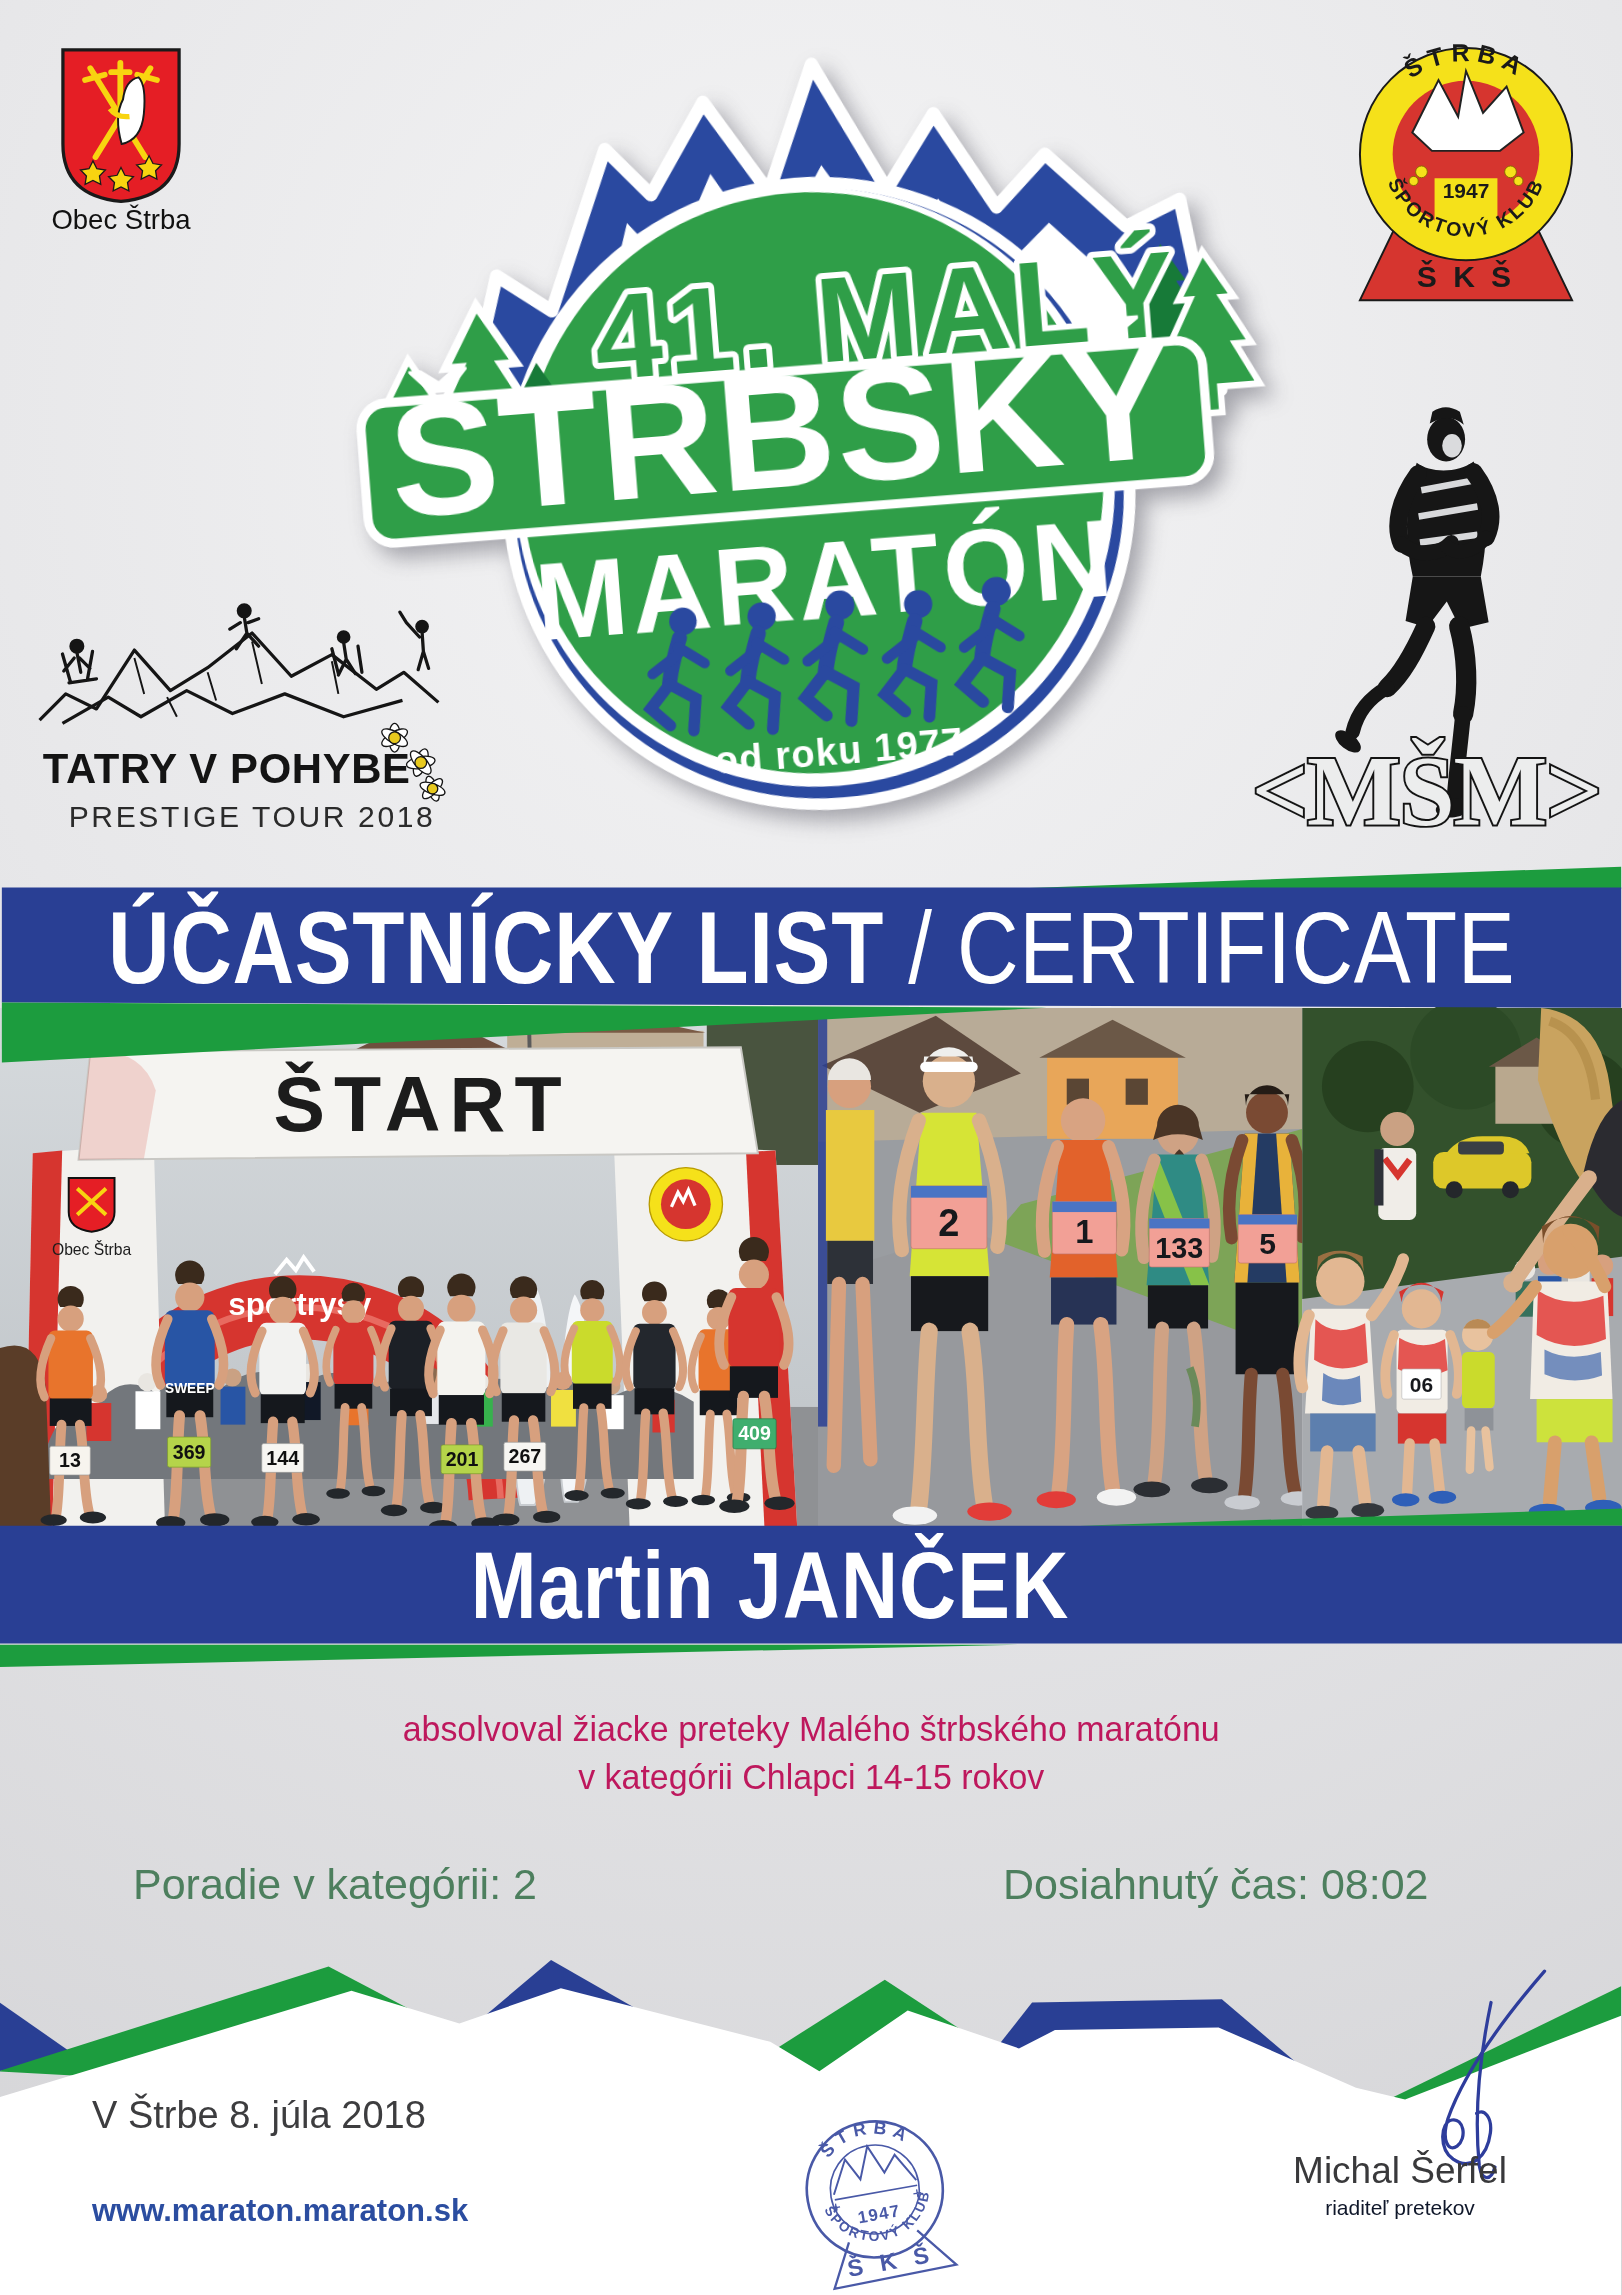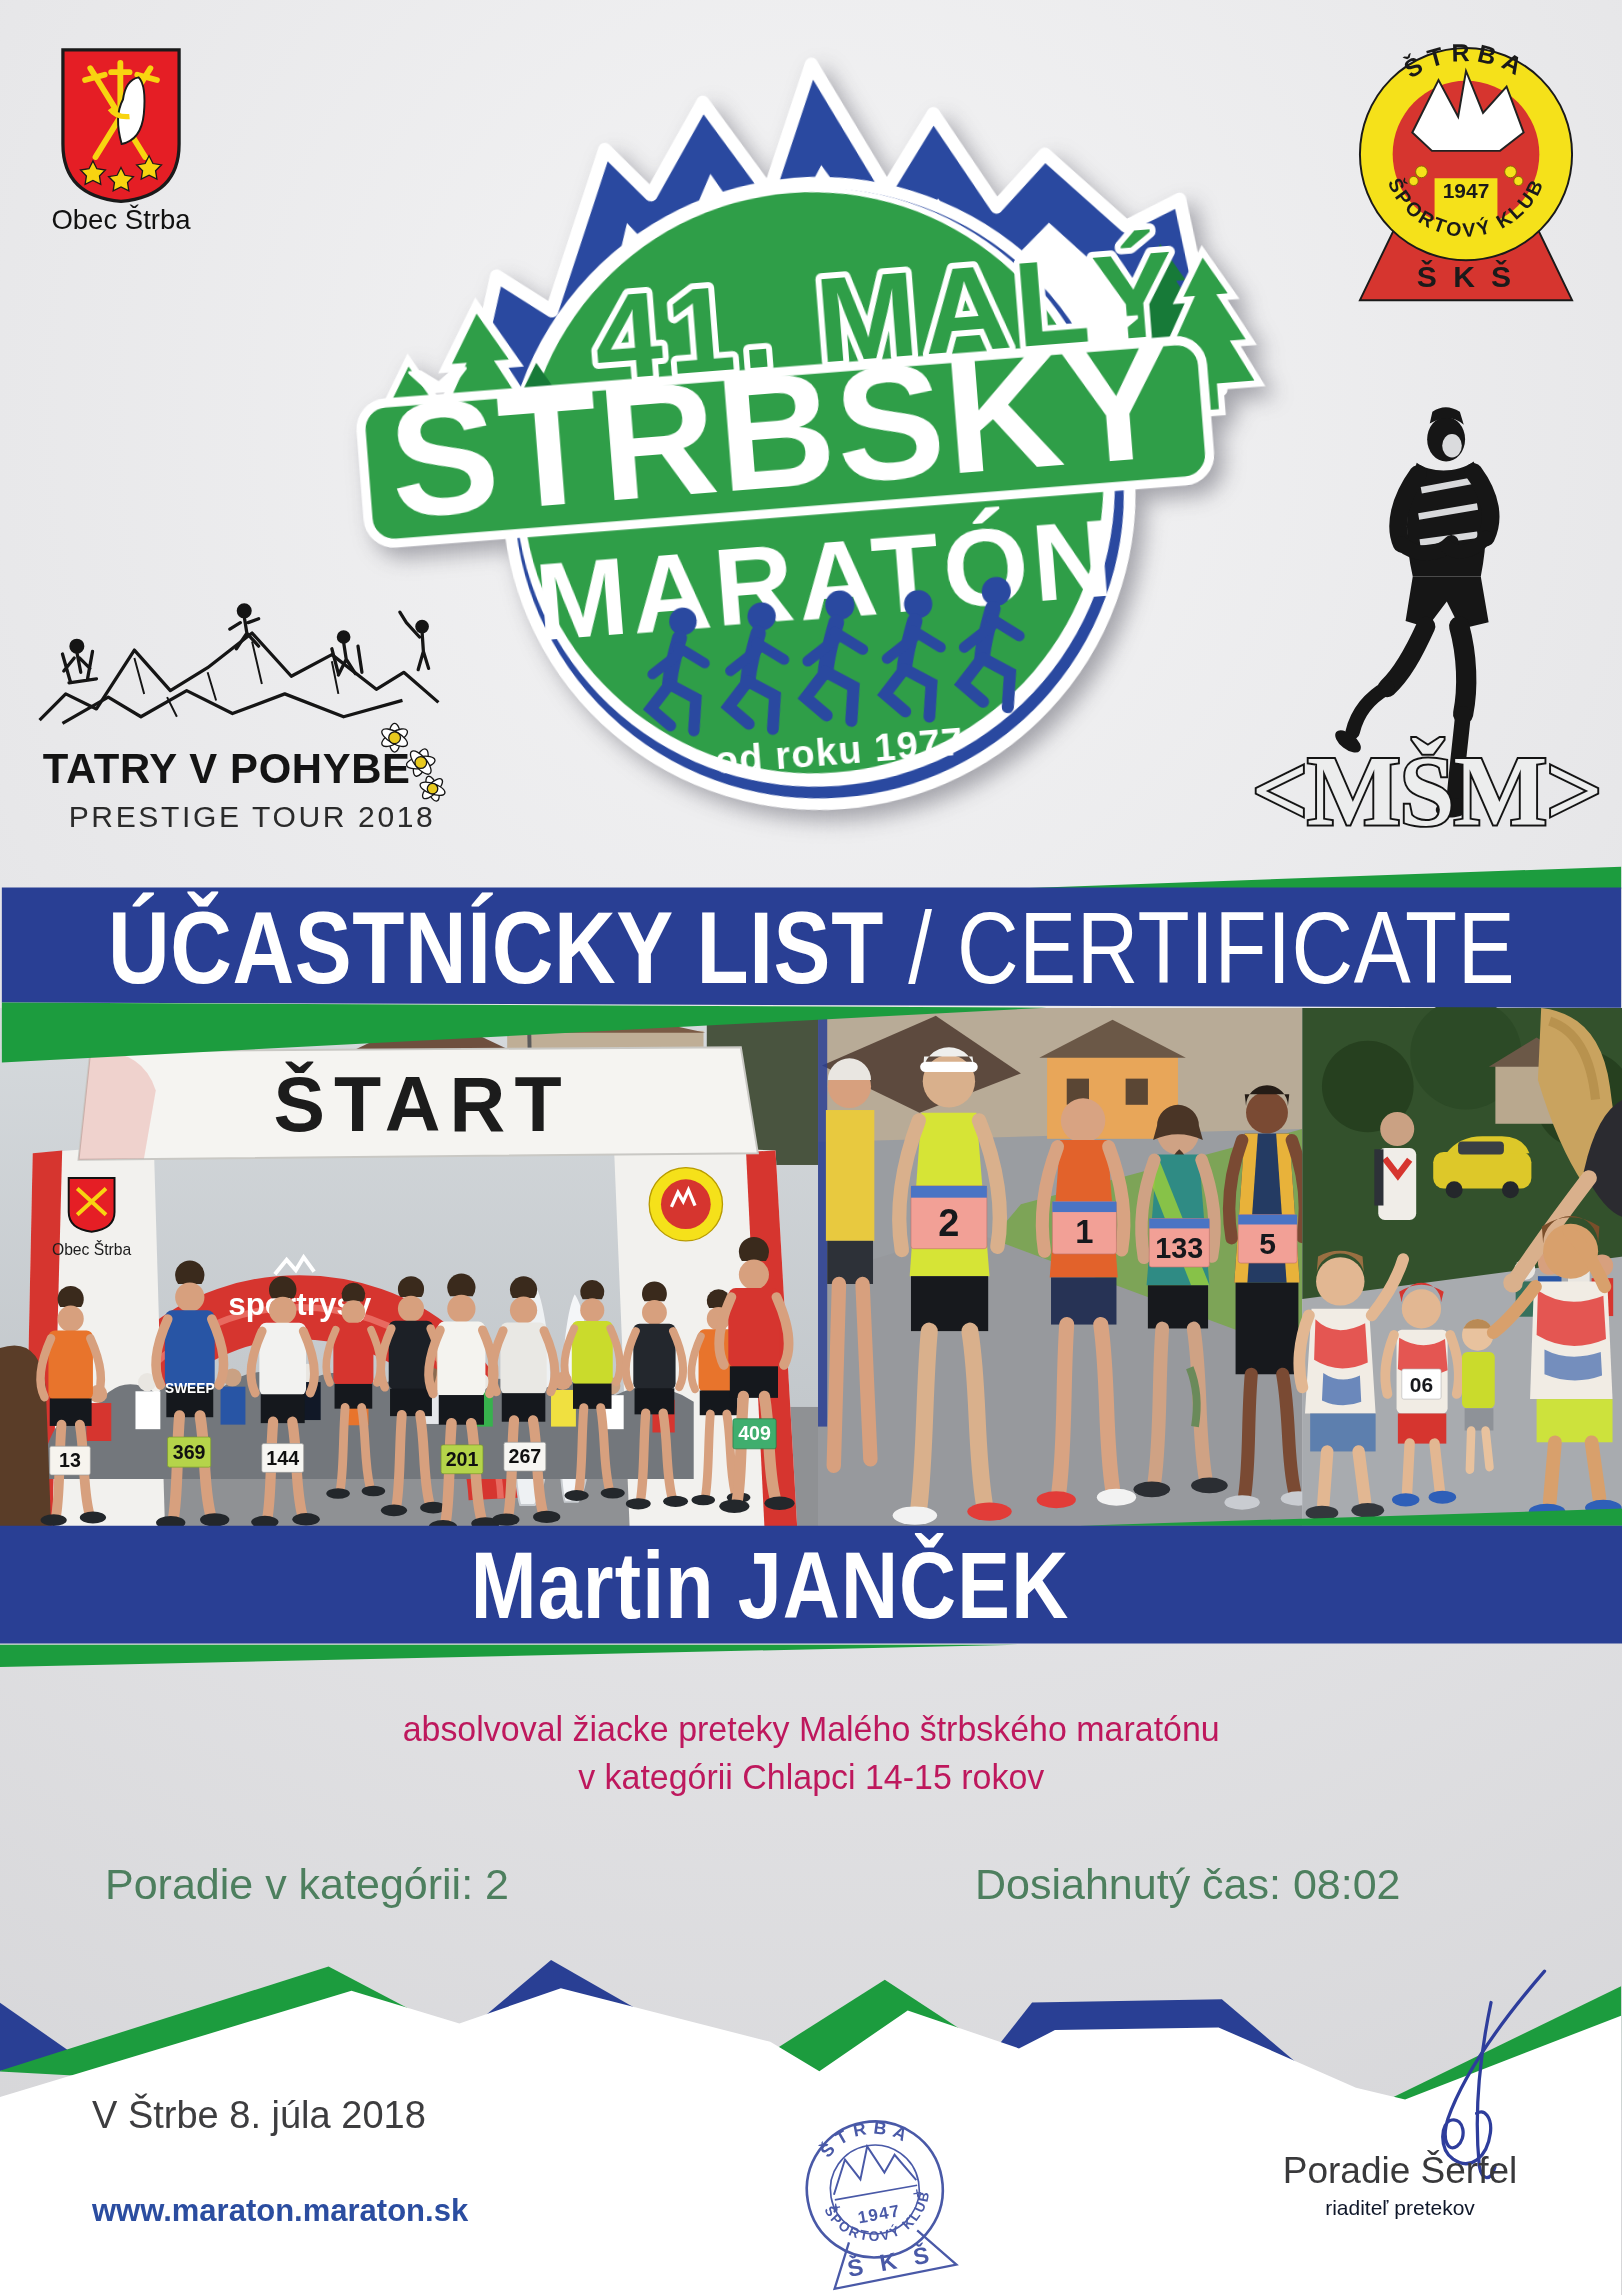--- a/index.html
+++ b/index.html
@@ -22,21 +22,21 @@
   
   .title-text{left:0;top:889px;width:1623px;height:118px;display:flex;align-items:center;justify-content:center;z-index:6;color:#fff;white-space:nowrap;}
   .title-text .inner{transform:scale(.88,1.06);font-size:97px;letter-spacing:0.7px;}
   .title-text .bold{font-weight:bold;}
   .title-text .light{font-weight:400;}
   .name-text{left:0;top:1526px;width:1541px;height:118px;display:flex;align-items:center;justify-content:center;z-index:6;color:#fff;white-space:nowrap;}
   .name-text .inner{transform:scale(.85,1.02);font-size:93px;font-weight:bold;letter-spacing:1.3px;}
   
   .statement{left:0;top:1705px;width:1623px;text-align:center;font-size:35px;line-height:48px;color:#be185d;z-index:3;}
   .statement .inner{display:inline-block;transform:scale(.97,1);}
-  .res{font-size:43px;color:#4d7f5e;z-index:3;white-space:nowrap;}
+  .res{font-size:43px;color:#4d7f5e;z-index:3;white-space:nowrap;margin-left:28px;}
   .res-rank{left:105px;top:1860px;}
   .res-time{left:975px;top:1860px;}
   
   .f-date{left:92px;top:2094px;font-size:38px;color:#3d3d3f;z-index:8;}
   .f-web{left:92px;top:2193px;font-size:31px;font-weight:bold;color:#2b4da0;z-index:8;cursor:pointer;}
   .f-signer{left:1269px;top:2150px;width:262px;text-align:center;z-index:8;}
   .f-signer .nm{font-size:37px;color:#39393b;}
   .f-signer .rl{font-size:21px;color:#0f172a;margin-top:3.9px;}
   .stamp{left:736px;top:2114px;width:281px;height:182px;z-index:8;opacity:.92;}
   .sig{left:1283px;top:1962px;width:275px;height:222px;z-index:8;}
@@ -581,16 +581,16 @@
 <div class="abs sig">
   <svg width="275" height="222" viewBox="0 0 420 340">
     <g fill="none" stroke="#2e3d9c" stroke-width="5" stroke-linecap="round">
       <path d="M400,14 C336,88 276,172 252,240 C242,272 252,292 266,282 C282,270 276,238 258,242 C240,246 238,286 260,302 C286,320 312,300 317,262 C320,238 308,224 296,232"></path>
       <path d="M318,62 C300,148 292,232 300,312 C304,336 318,336 324,314"></path>
     </g>
   </svg>
 </div>
 
 <div class="abs f-signer">
-  <div class="nm">Poradie Šerfel</div>
+  <div class="nm">Michal Šerfel</div>
   <div class="rl">riaditeľ pretekov</div>
 </div>
 
 
 </body></html>

